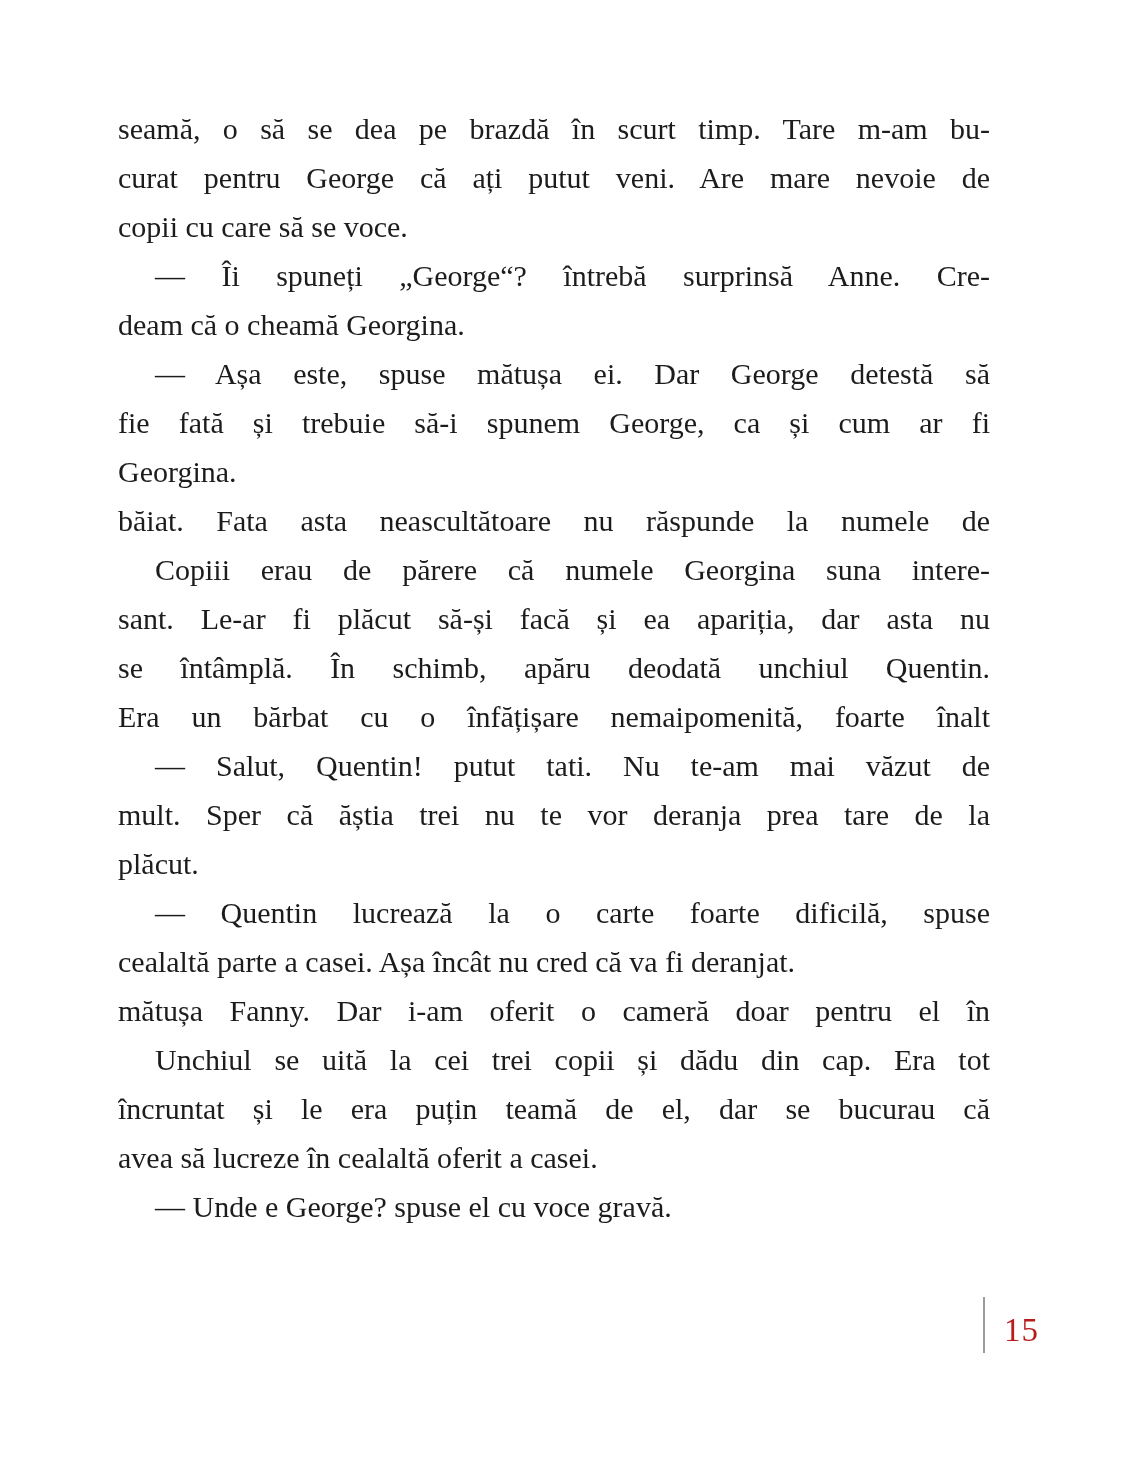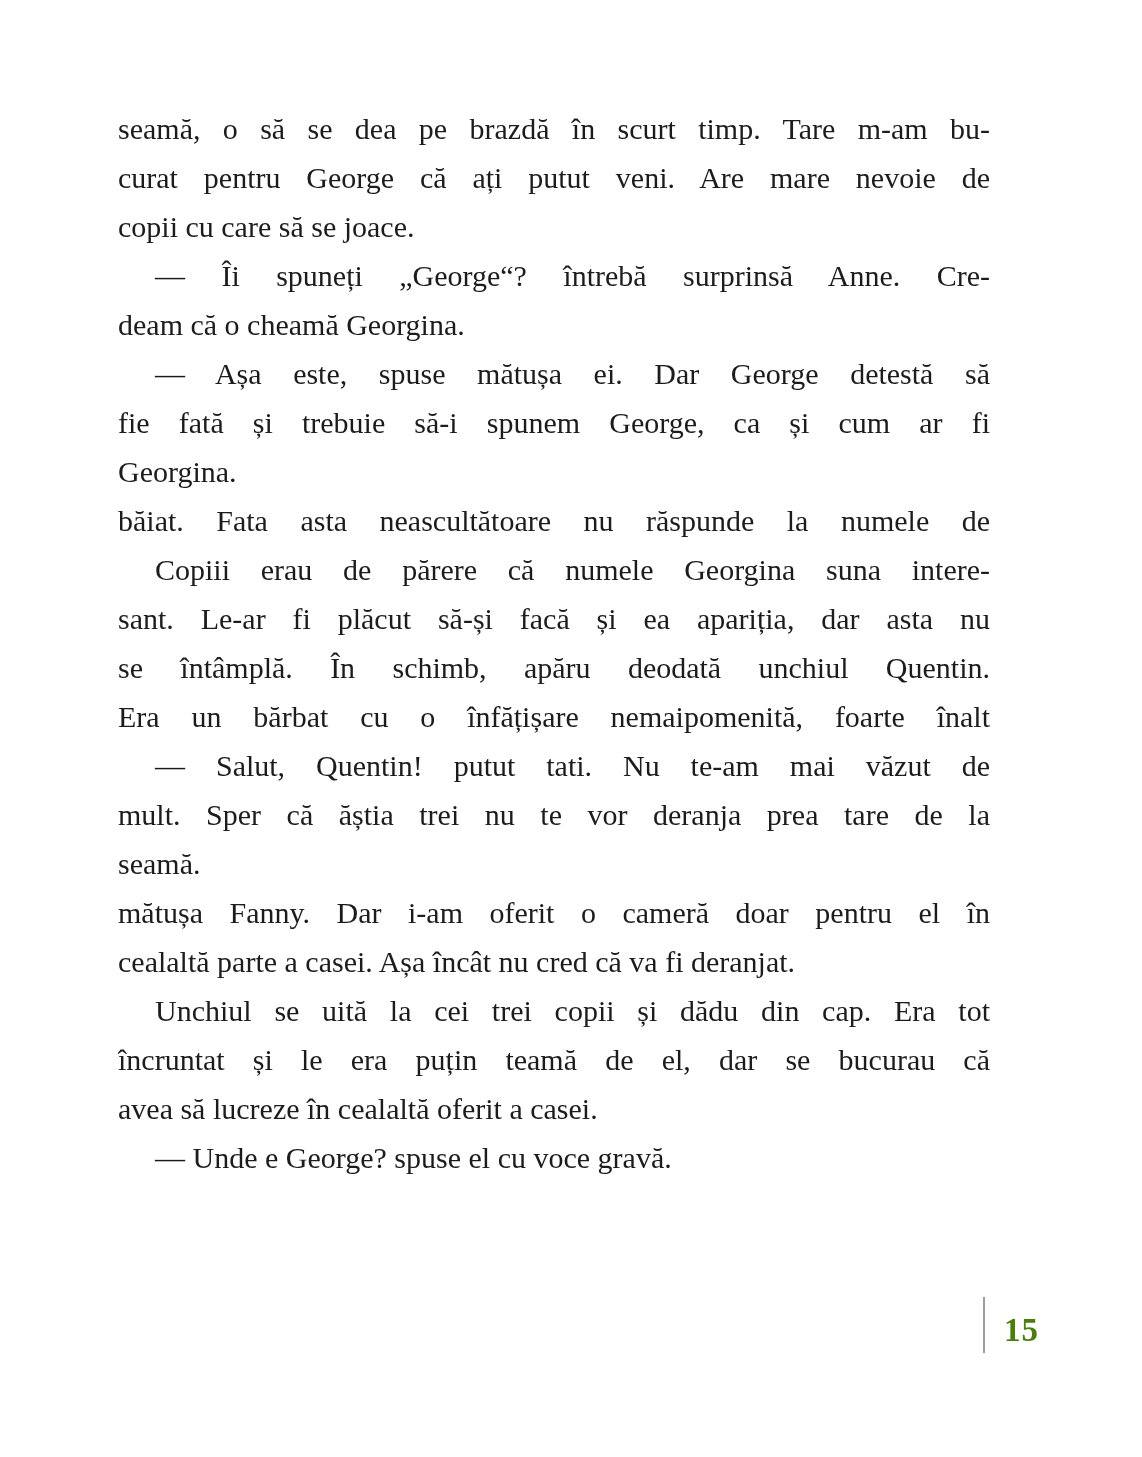--- a/index.html
+++ b/index.html
@@ -61,36 +61,37 @@
     letter-spacing: 1px;
   }
 </style>
 </head>
 <body>
 
 <div class="page">
   <div class="text-block" style="color: rgb(28, 28, 28);">
       <div class="line just">seamă, o să se dea pe brazdă în scurt timp. Tare m-am bu-</div>
       <div class="line just">curat pentru George că ați putut veni. Are mare nevoie de</div>
-      <div class="line">copii cu care să se joace.</div>
+      <div class="line">copii cu care să se voce.</div>
       <div class="line just ind">— Îi spuneți „George“? întrebă surprinsă Anne. Cre-</div>
       <div class="line">deam că o cheamă Georgina.</div>
       <div class="line just ind">— Așa este, spuse mătușa ei. Dar George detestă să</div>
       <div class="line just">fie fată și trebuie să-i spunem George, ca și cum ar fi</div>
       <div class="line">Georgina.</div>
       <div class="line just">băiat. Fata asta neascultătoare nu răspunde la numele de</div>
       <div class="line just ind">Copiii erau de părere că numele Georgina suna intere-</div>
       <div class="line just">sant. Le-ar fi plăcut să-și facă și ea apariția, dar asta nu</div>
       <div class="line just">se întâmplă. În schimb, apăru deodată unchiul Quentin.</div>
       <div class="line just">Era un bărbat cu o înfățișare nemaipomenită, foarte înalt</div>
       <div class="line just ind">— Salut, Quentin! putut tati. Nu te-am mai văzut de</div>
       <div class="line just">mult. Sper că ăștia trei nu te vor deranja prea tare de la</div>
-      <div class="line">seamă.</div>
+      <div class="line">plăcut.</div>
+      <div class="line just ind">— Quentin lucrează la o carte foarte dificilă, spuse</div>
+      <div class="line">cealaltă parte a casei. Așa încât nu cred că va fi deranjat.</div>
       <div class="line just">mătușa Fanny. Dar i-am oferit o cameră doar pentru el în</div>
-      <div class="line">cealaltă parte a casei. Așa încât nu cred că va fi deranjat.</div>
       <div class="line just ind">Unchiul se uită la cei trei copii și dădu din cap. Era tot</div>
       <div class="line just">încruntat și le era puțin teamă de el, dar se bucurau că</div>
       <div class="line">avea să lucreze în cealaltă oferit a casei.</div>
       <div class="line ind">— Unde e George? spuse el cu voce gravă.</div>
     </div>
   <div class="footer-divider" style="background: rgb(156, 156, 156);"></div>
-  <div class="page-number" style="color: #4d7c0f; font-weight: bold;">15</div>
+  <div class="page-number" style="color: #b91c1c;">15</div>
 </div>
 
 </body></html>

